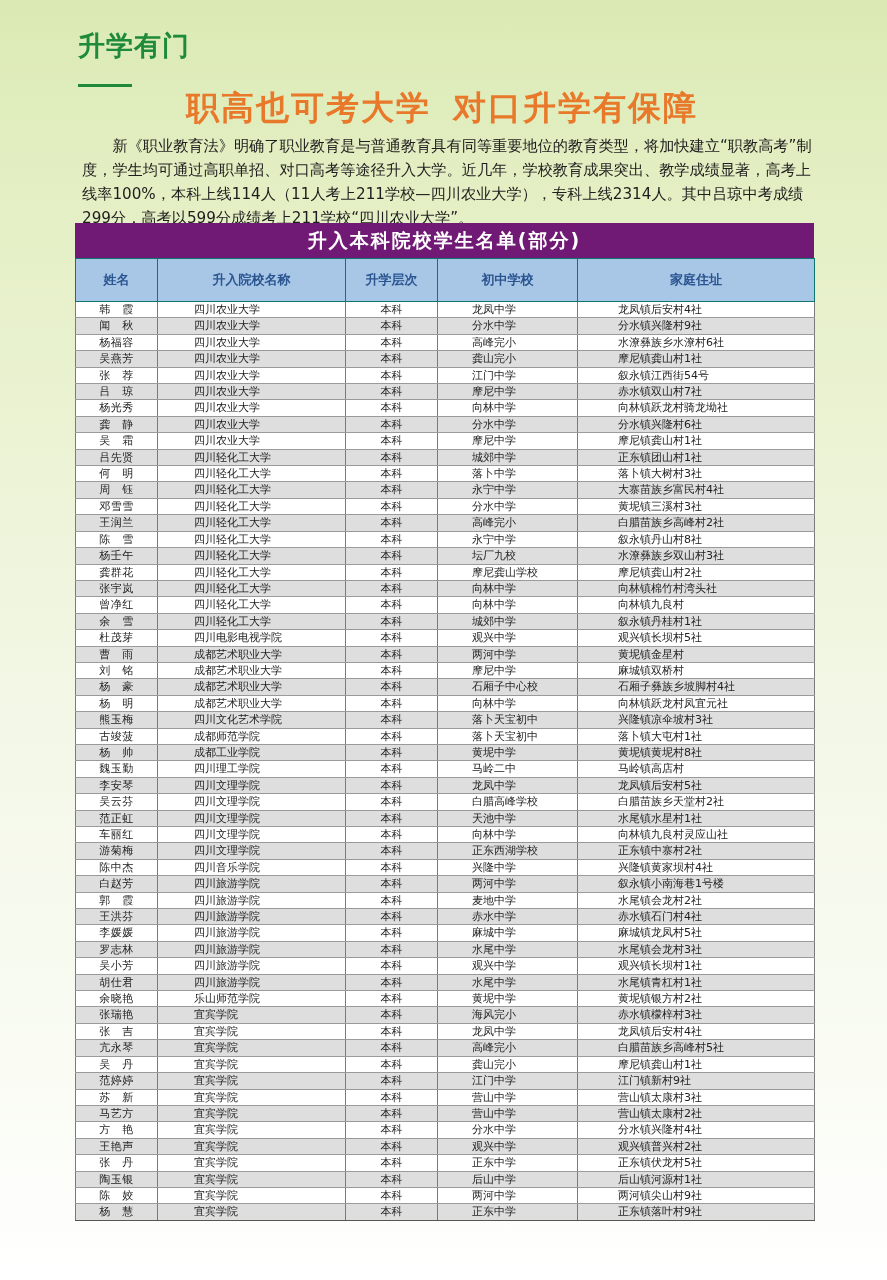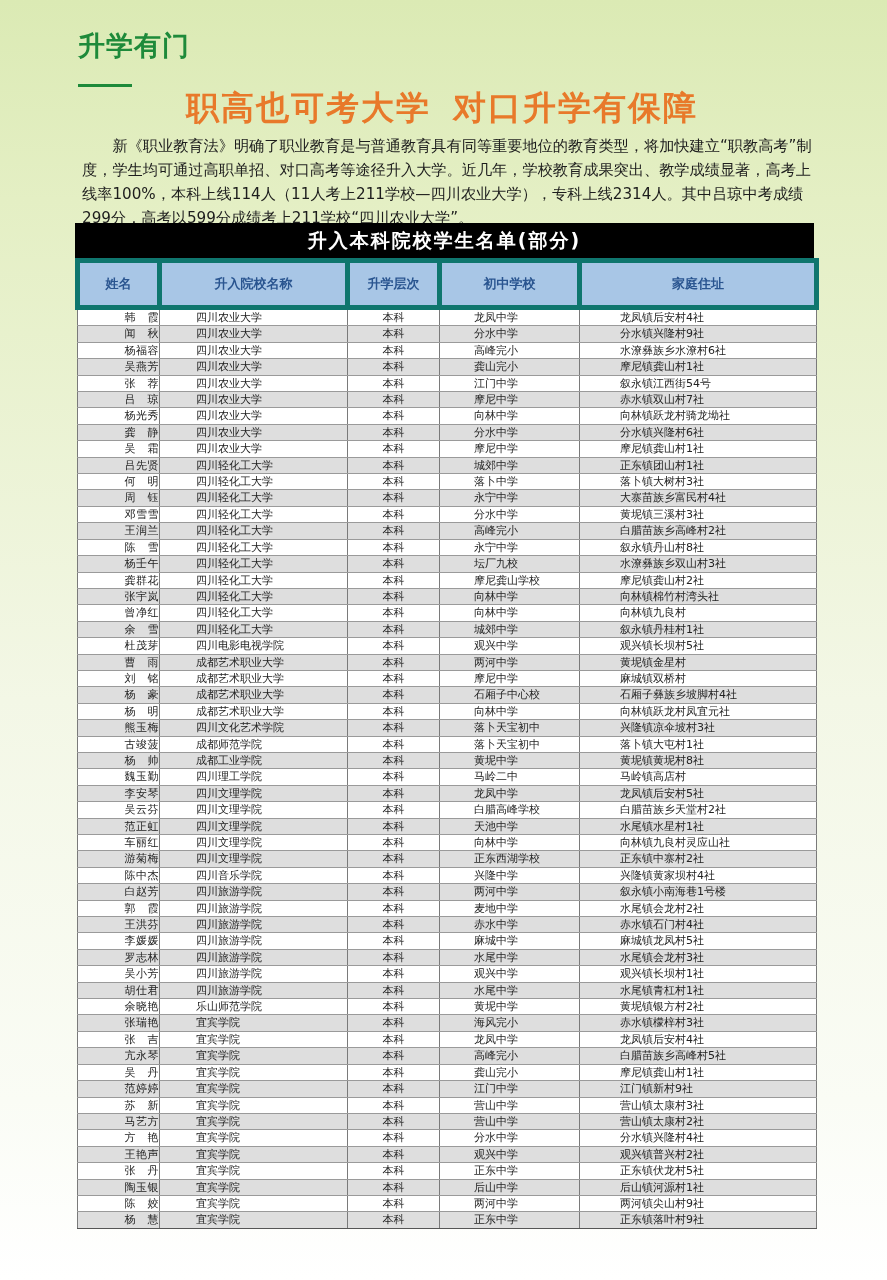--- a/index.html
+++ b/index.html
@@ -22,37 +22,37 @@
   }
   .headline .gap { display: inline-block; width: 22px; }
   .intro {
     position: absolute; left: 82px; top: 134px; width: 730px;
     font-size: 15.2px; line-height: 24px; color: #1d1d1d; text-indent: 2em;
   }
   .table-wrap {
     position: absolute; left: 75px; top: 223px; width: 739px;
   }
   .table-title {
-    background: #000000; color: #ffffff; text-align: center;
+    background: #701a75; color: #ffffff; text-align: center;
     font-size: 19px; font-weight: bold; height: 35px; line-height: 35px; letter-spacing: 2px;
   }
   table { width: 739px; border-collapse: collapse; table-layout: fixed; }
   th {
     background: #a8c6e6; color: #2a5590; font-weight: bold; font-size: 13px;
-    height: 26px; border: 5px solid #0f766e; padding: 8px;
+    height: 26px; border: 1px solid #0f766e; padding: 8px;
   }
   td {
     font-size: 11px; color: #222; height: 15.4px; line-height: 15.4px; padding: 0;
     border-left: 1px solid #7a7a7a; border-right: 1px solid #7a7a7a; border-bottom: 1px solid #9a9a9a;
     white-space: nowrap; overflow: hidden;
   }
   tbody tr:nth-child(odd) td { background: #ffffff; }
   tbody tr:nth-child(even) td { background: #dedede; }
   tbody tr:last-child td { border-bottom: 1px solid #555; }
-  td.c-name { text-align: right; letter-spacing: 0.5px; }
+  td.c-name { text-align: center; letter-spacing: 0.5px; }
   td.c-uni { padding-left: 36px; }
   td.c-level { text-align: center; }
   td.c-middle { padding-left: 34px; }
   td.c-addr { padding-left: 40px; }
 </style>
 </head>
 <body>
 
 <div class="section-title">升学有门</div>
 <div class="section-underline"></div>

